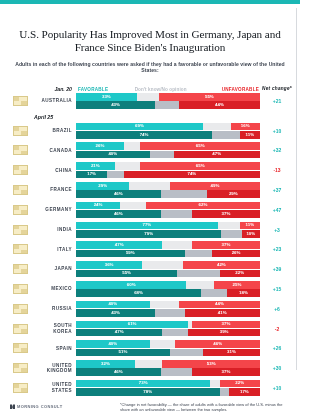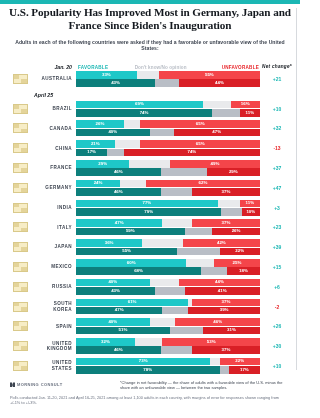--- a/index.html
+++ b/index.html
@@ -10,24 +10,24 @@
     position:relative;
     overflow:hidden;
   }
   .topbar { height:4px; background:#1bb7b4; width:100%; }
   .card { padding:0 6px; }
 
   .title {
     font-family: "Liberation Serif", serif;
     font-size:11.2px;
     line-height:13px;
-    font-weight:700;
+    font-weight:400;
     text-align:center;
     color:#14191f;
-    margin-top:2px;
+    margin-top:24px;
     letter-spacing:-0.1px;
   }
   .subtitle {
     font-size:5.1px;
     line-height:6.4px;
     font-weight:700;
     text-align:center;
     color:#3d4450;
     margin-top:7px;
     letter-spacing:0.05px;

